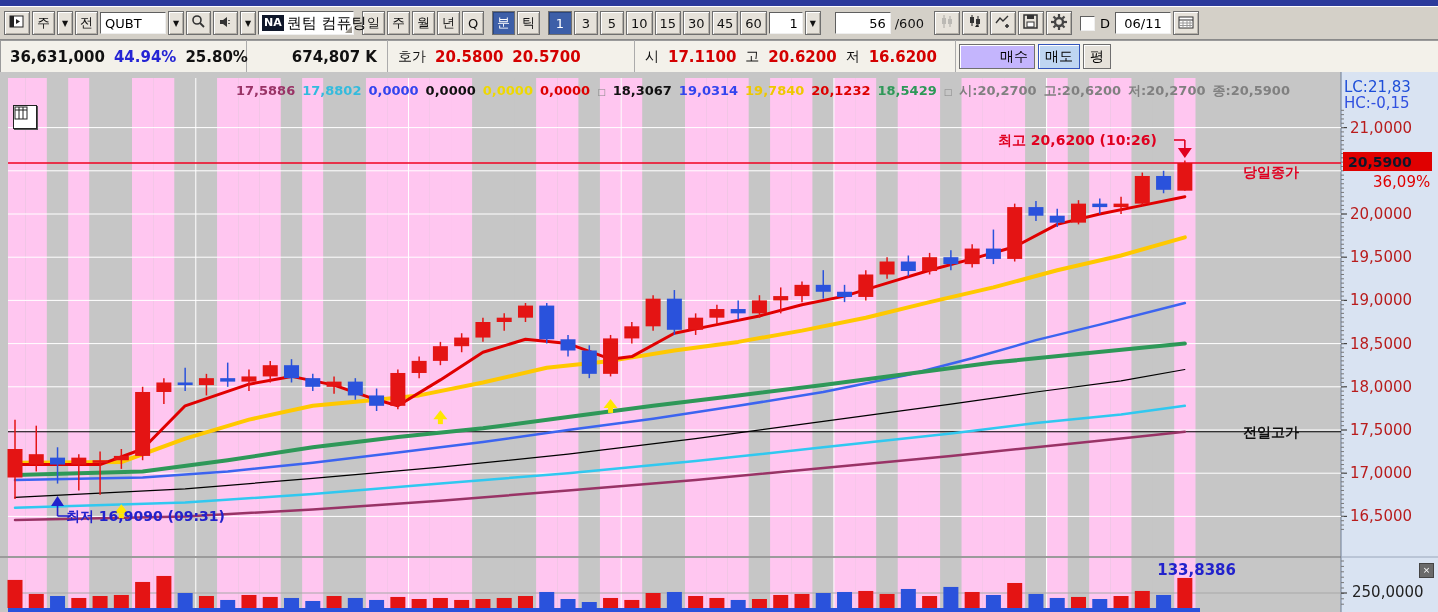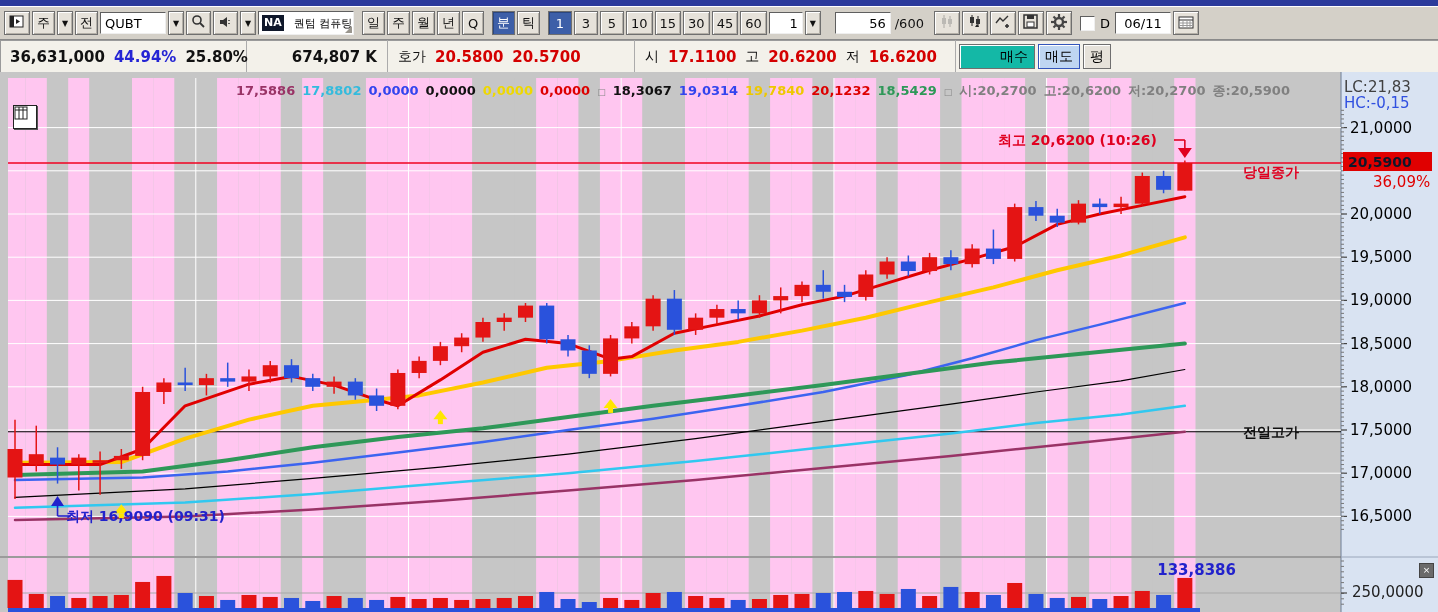--- a/index.html
+++ b/index.html
@@ -13,61 +13,61 @@
         font-size:13px;color:#111;background:#E6E2DA;border:1px solid #6F6F6F;
         box-shadow:inset 1px 1px 0 #FFF, inset -1px -1px 0 #B4B0A8;box-sizing:border-box;cursor:default;}
   .tbtn.active{background:#3D5FA8;color:#FFF;box-shadow:inset 1px 1px 0 #2A4680;}
   .tbtn.narrow{min-width:16px;padding:0 2px;font-size:8px;}
   .tbtn.disabled svg{opacity:.45;}
   .tinput{height:22px;background:#FFF;border:1px solid;border-color:#5F5F5F #EFEFEF #EFEFEF #5F5F5F;
           font-size:13px;display:flex;align-items:center;padding:0 4px;box-sizing:border-box;}
   .namefield{position:relative;width:96px;height:24px;background:#FFF;border:1px solid;
              border-color:#5F5F5F #EFEFEF #EFEFEF #5F5F5F;display:flex;align-items:center;gap:3px;padding:0 3px;box-sizing:border-box;}
   .badge{background:#0f172a;color:#FFF;font-size:11px;font-weight:bold;padding:0 2px;line-height:16px;}
-  .stockname{font-size:11px;white-space:nowrap;margin-left:7px;}
+  .stockname{font-size:15px;white-space:nowrap;}
   .grip{position:absolute;right:1px;bottom:1px;width:0;height:0;
         border-left:7px solid transparent;border-bottom:7px solid #9A968E;}
   .gap{width:4px;}
   .slash{font-size:13px;color:#111;padding:0 2px;}
   .chk{width:13px;height:13px;background:#FFF;border:1px solid;border-color:#5F5F5F #EFEFEF #EFEFEF #5F5F5F;}
   .dlab{font-size:13px;padding:0 3px;}
   
   .qrow{height:33px;display:flex;align-items:stretch;background:#F3F1EA;border-bottom:1px solid #808080;
         box-shadow:inset 1px 1px 0 #9A9A9A;}
   .qcell{display:flex;align-items:center;gap:9px;padding:0 10px;border-right:1px solid #ABABAB;font-size:15px;}
   .qv{font-weight:bold;}
   .red{color:#D40000;} .blue{color:#2424D4;} .blk{color:#111;}
   .klab{font-size:14px;color:#111;font-weight:normal;}
   .sidebtn{align-self:center;height:25px;display:flex;align-items:center;justify-content:center;
            padding:0 6px;font-size:14px;margin-left:3px;border:1px solid #6F6F6F;
            box-shadow:inset 1px 1px 0 #FFF;box-sizing:border-box;background:#E6E2DA;}
-  .sidebtn.buy{background:#14b8a6;padding-left:40px;}
+  .sidebtn.buy{background:#c4b5fd;padding-left:40px;}
   .sidebtn.sell{background:#BFD6F2;border-color:#3355BB;}
   
   .chart{position:absolute;top:72px;left:0;width:1438px;height:540px;background:#C6C6C6;}
   .chart svg{position:absolute;left:0;top:0;}
   .overlay{position:absolute;z-index:3;white-space:nowrap;}
   .infoline{left:236px;top:10px;font-size:13px;font-weight:bold;letter-spacing:0;}
   .infoline span{margin-right:7px;}
   .gridbtn{left:13px;top:33px;width:22px;height:22px;background:#FFF;border:1px solid #222;
            box-shadow:1px 1px 0 #555;display:flex;align-items:center;justify-content:center;}
   .annot-high{left:998px;top:60px;color:#E00020;font-size:14px;font-weight:bold;}
   .annot-low{left:66px;top:436px;color:#2222CC;font-size:14px;font-weight:bold;}
   .lbl-close{left:1243px;top:92px;color:#E00020;font-size:14px;font-weight:bold;}
   .lbl-prevhigh{left:1243px;top:352px;color:#111;font-size:14px;font-weight:bold;}
   .volval{left:1100px;top:489px;width:136px;text-align:right;color:#2222CC;font-size:15px;font-weight:bold;}
-  .ax-lc{left:1344px;top:6px;color:#404040;font-size:15px;}
+  .ax-lc{left:1344px;top:6px;color:#1d4ed8;font-size:15px;}
   .ax-hc{left:1344px;top:22px;color:#3050E0;font-size:15px;}
   .pricebox{left:1343px;top:80px;width:84px;height:19px;background:#E00000;color:#0f172a;
             font-size:14px;font-weight:bold;display:flex;align-items:center;padding-left:5px;}
   .ax-pct{left:1349px;top:101px;color:#E00000;font-size:15px;margin-left:24px;}
   .ax-voltick{left:1352px;top:511px;color:#222;font-size:15px;}
   .ax-close{left:1419px;top:491px;width:13px;height:13px;background:#6A6A6A;color:#FFF;
             font-size:9px;line-height:13px;text-align:center;border:1px solid #444;}
-  .axlabel{position:absolute;left:1350px;color:#000000;font-size:15px;z-index:3;white-space:nowrap;}
+  .axlabel{position:absolute;left:1350px;color:#b91c1c;font-size:15px;z-index:3;white-space:nowrap;}
 </style>
 </head>
 <body>
 
 <div class="app">
   <div class="titlebar"></div>
 
   <div class="toolbar">
     <div class="tbtn">
       <span>

